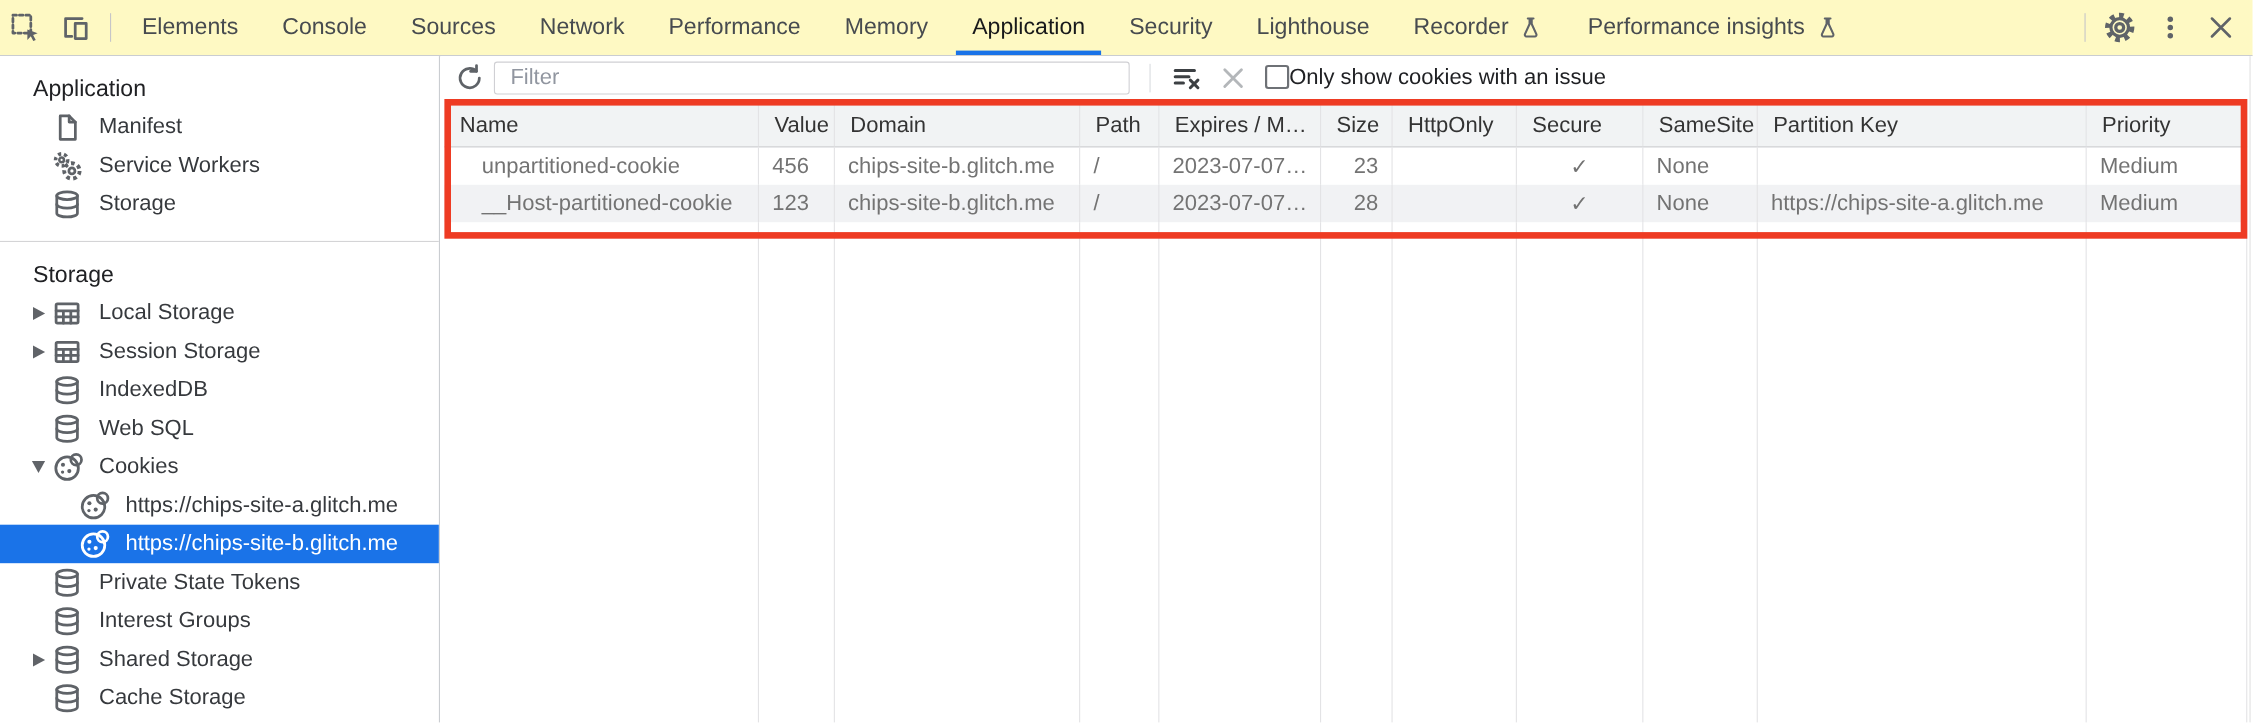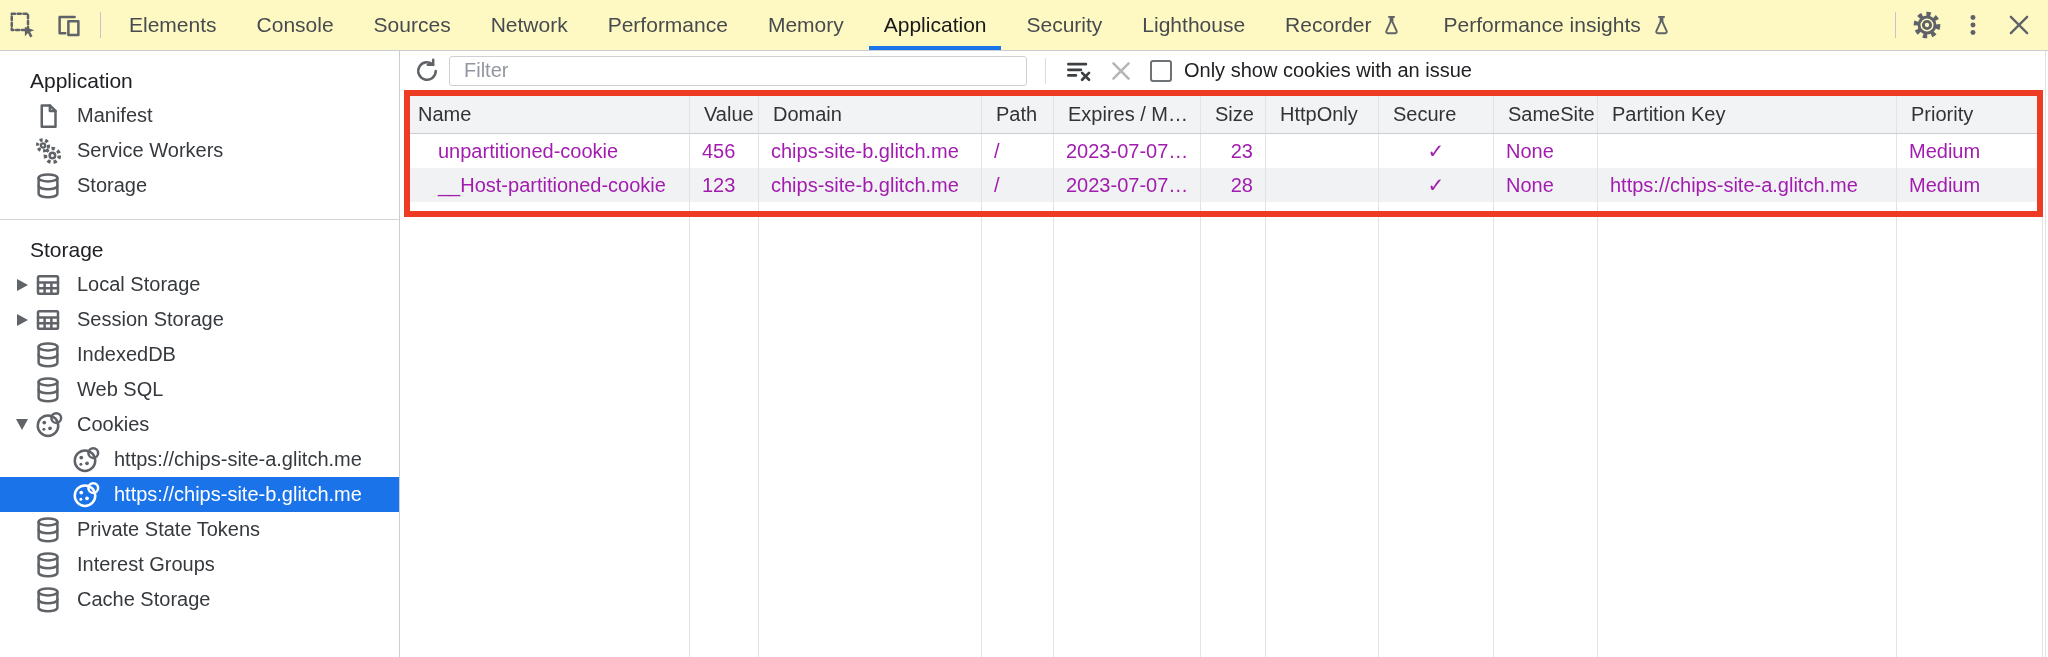--- a/index.html
+++ b/index.html
@@ -31,21 +31,21 @@
   .tb-right{margin-left:auto;display:flex;align-items:center;height:50px;padding-right:6px;}
 
   
   .sidebar{
     position:absolute;left:0;top:51px;width:400px;height:606px;background:#fff;
     border-right:1px solid #cacdd1;font-size:20px;color:#36393d;overflow:hidden;
   }
   .sb-section1{padding-top:12px;padding-bottom:16px;border-bottom:1px solid #d4d4d6;}
   .sb-section2{padding-top:12px;}
   .sb-header{height:35px;display:flex;align-items:center;padding-left:30px;font-size:21px;color:#202124;}
-  .sb-item{height:35px;display:flex;align-items:center;padding-left:11px;cursor:pointer;white-space:nowrap;}
+  .sb-item{height:35px;display:flex;align-items:center;padding-left:24px;cursor:pointer;white-space:nowrap;}
   .sb-item.child{padding-left:48px;}
   .sb-exp{width:22px;flex:0 0 auto;display:flex;align-items:center;justify-content:center;}
   .tri-r{width:0;height:0;border-left:11px solid #606368;border-top:6.5px solid transparent;border-bottom:6.5px solid transparent;}
   .tri-d{width:0;height:0;border-top:11px solid #606368;border-left:6.5px solid transparent;border-right:6.5px solid transparent;}
   .sb-ico{width:30px;height:30px;flex:0 0 auto;margin-right:14px;--icon-bg:#fff;}
   .sb-label{overflow:hidden;}
   .sb-item.selected{background:#1a73e8;color:#fff;}
   .sb-item.selected .ico{stroke:#fff;}
   .sb-item.selected .dotfill{fill:#fff;}
   .sb-item.selected .sb-ico{--icon-bg:#1a73e8;}
@@ -58,30 +58,30 @@
   
   .filterbar{position:absolute;left:0;top:0;width:100%;height:39px;background:#fff;display:flex;align-items:center;}
   .fb-refresh{width:44px;height:39px;display:flex;align-items:center;justify-content:center;margin-left:4px;cursor:pointer;flex:0 0 auto;}
   .fb-input{
     width:578px;height:30px;border:1px solid #d0d0d4;border-radius:3px;background:#fff;
     font-family:inherit;font-size:20px;color:#202124;padding:0 14px;outline:none;flex:0 0 auto;
   }
   .fb-input::placeholder{color:#9196a0;}
   .fb-sep{width:1px;height:26px;background:#dadce0;margin:0 12px 0 18px;flex:0 0 auto;}
   .fb-iconbtn{width:42px;height:39px;display:flex;align-items:center;justify-content:center;cursor:pointer;flex:0 0 auto;}
-  .fb-check{display:flex;align-items:flex-end;gap:12px;margin-left:8px;cursor:pointer;}
+  .fb-check{display:flex;align-items:flex-start;margin-left:8px;cursor:pointer;}
   .fb-checkbox{width:22px;height:22px;border:2px solid #6e7176;border-radius:3px;background:#fff;flex:0 0 auto;}
   .fb-checklabel{font-size:20px;color:#202124;white-space:nowrap;}
 
   
   .datagrid{position:absolute;left:3px;top:39px;width:1639px;bottom:0;display:flex;flex-direction:column;}
   .dg-row{display:grid;grid-template-columns:286px 69px 223px 72px 147px 65px 113px 115px 104px 299px 1fr;}
   .dg-row > div{
     border-right:1px solid #e3e3e5;display:flex;align-items:center;
-    padding:0 12px;font-size:20px;color:#a21caf;white-space:nowrap;overflow:hidden;
+    padding:0 12px;font-size:20px;color:#737373;white-space:nowrap;overflow:hidden;
   }
   .dg-header{height:44px;background:#f1f3f4;border-bottom:1px solid #cdcdd1;flex:0 0 auto;}
   .dg-header > div{padding-top:5px;color:#333;padding-left:14px;}
   .dg-data{height:34px;flex:0 0 auto;}
   .dg-data.stripe{background:#f1f2f4;}
   .dg-data > div:nth-child(1){padding-left:34px;}
   .dg-data > div:nth-child(6){justify-content:flex-end;}
   .dg-data > div:nth-child(8){justify-content:center;}
   .dg-fill{flex:1 1 auto;}
   .dg-fill > div{height:100%;}
@@ -312,20 +312,31 @@
       <div class="sb-item">
         <span class="sb-exp"></span>
         <svg class="ico sb-ico" viewBox="0 0 24 24">
           <ellipse cx="12" cy="5.5" rx="7.5" ry="2.8"></ellipse>
           <path d="M4.5 5.5 V18.2 c0 1.55 3.36 2.8 7.5 2.8 s7.5-1.25 7.5-2.8 V5.5"></path>
           <path d="M4.5 11.8 c0 1.55 3.36 2.8 7.5 2.8 s7.5-1.25 7.5-2.8"></path>
         </svg>
         <span class="sb-label">Interest Groups</span>
       </div>
 
+      <div class="sb-item">
+        <span class="sb-exp">
+            <span class="tri-r"></span>
+          </span>
+        <svg class="ico sb-ico" viewBox="0 0 24 24">
+          <ellipse cx="12" cy="5.5" rx="7.5" ry="2.8"></ellipse>
+          <path d="M4.5 5.5 V18.2 c0 1.55 3.36 2.8 7.5 2.8 s7.5-1.25 7.5-2.8 V5.5"></path>
+          <path d="M4.5 11.8 c0 1.55 3.36 2.8 7.5 2.8 s7.5-1.25 7.5-2.8"></path>
+        </svg>
+        <span class="sb-label">Shared Storage</span>
+      </div>
 
       <div class="sb-item">
         <span class="sb-exp"></span>
         <svg class="ico sb-ico" viewBox="0 0 24 24">
           <ellipse cx="12" cy="5.5" rx="7.5" ry="2.8"></ellipse>
           <path d="M4.5 5.5 V18.2 c0 1.55 3.36 2.8 7.5 2.8 s7.5-1.25 7.5-2.8 V5.5"></path>
           <path d="M4.5 11.8 c0 1.55 3.36 2.8 7.5 2.8 s7.5-1.25 7.5-2.8"></path>
         </svg>
         <span class="sb-label">Cache Storage</span>
       </div>

